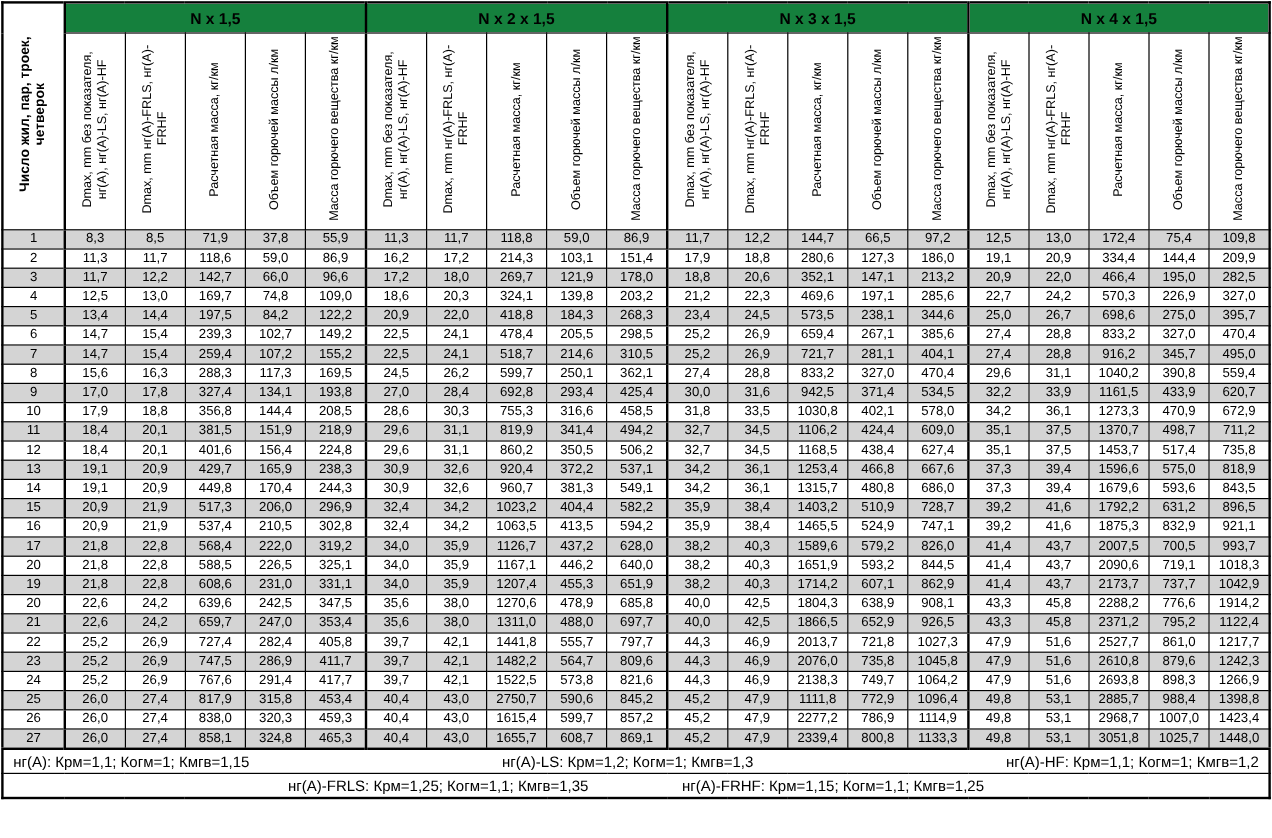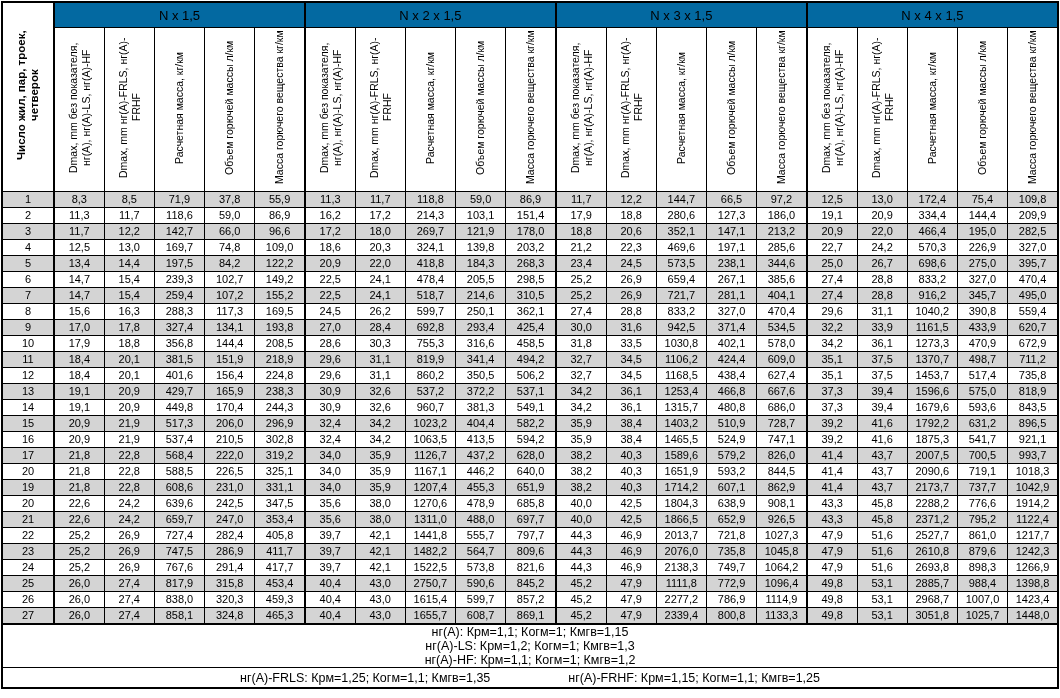--- a/index.html
+++ b/index.html
@@ -15,22 +15,22 @@
     border: 1px solid #000;
     padding: 0;
     text-align: center;
     vertical-align: middle;
     overflow: hidden;
   }
   
   th.group-head {
     height: 24px;
     font-size: 13px;
-    font-weight: normal;
-    background: #0369a1;
+    font-weight: bold;
+    background: #15803d;
   }
   
   th.vcell { height: 163px; background: #fff; font-weight: normal; border-bottom: 2px solid #000; }
   .vtext {
     display: inline-block;
     writing-mode: vertical-rl;
     transform: rotate(180deg);
     font-size: 10.5px;
     line-height: 12.5px;
     height: 157px;
@@ -42,21 +42,21 @@
   
   tbody td { height: 15px; font-size: 11px; line-height: 15px; }
   tbody tr.stripe td { background: #d4d4d4; }
   td.rownum, th.corner { }
   .group-start { border-left: 2px solid #000 !important; }
   tbody td.rownum { border-right: 2px solid #000; }
   
   tfoot td { height: 19px; font-size: 12.5px; }
   tfoot tr.f1 td { border-top: 2px solid #000; }
   .footline { display: flex; align-items: center; padding: 0 8px; }
-  .footline.three { justify-content: space-between; flex-direction: column; }
+  .footline.three { justify-content: space-between; }
   .footline.two { justify-content: center; gap: 78px; }
   .footline span { white-space: nowrap; }
 </style>
 </head>
 <body>
 
 <div class="page">
   <table class="spec">
     <colgroup>
       <col style="width:52px">
@@ -374,21 +374,21 @@
         </tr>
         <tr class="stripe">
           <td class="rownum">13</td>
           <td class="group-start">19,1</td>
           <td>20,9</td>
           <td>429,7</td>
           <td>165,9</td>
           <td>238,3</td>
           <td class="group-start">30,9</td>
           <td>32,6</td>
-          <td>537,2</td>
+          <td>920,4</td>
           <td>372,2</td>
           <td>537,1</td>
           <td class="group-start">34,2</td>
           <td>36,1</td>
           <td>1253,4</td>
           <td>466,8</td>
           <td>667,6</td>
           <td class="group-start">37,3</td>
           <td>39,4</td>
           <td>1596,6</td>
@@ -454,21 +454,21 @@
           <td>413,5</td>
           <td>594,2</td>
           <td class="group-start">35,9</td>
           <td>38,4</td>
           <td>1465,5</td>
           <td>524,9</td>
           <td>747,1</td>
           <td class="group-start">39,2</td>
           <td>41,6</td>
           <td>1875,3</td>
-          <td>541,7</td>
+          <td>832,9</td>
           <td>921,1</td>
         </tr>
         <tr class="stripe">
           <td class="rownum">17</td>
           <td class="group-start">21,8</td>
           <td>22,8</td>
           <td>568,4</td>
           <td>222,0</td>
           <td>319,2</td>
           <td class="group-start">34,0</td>

